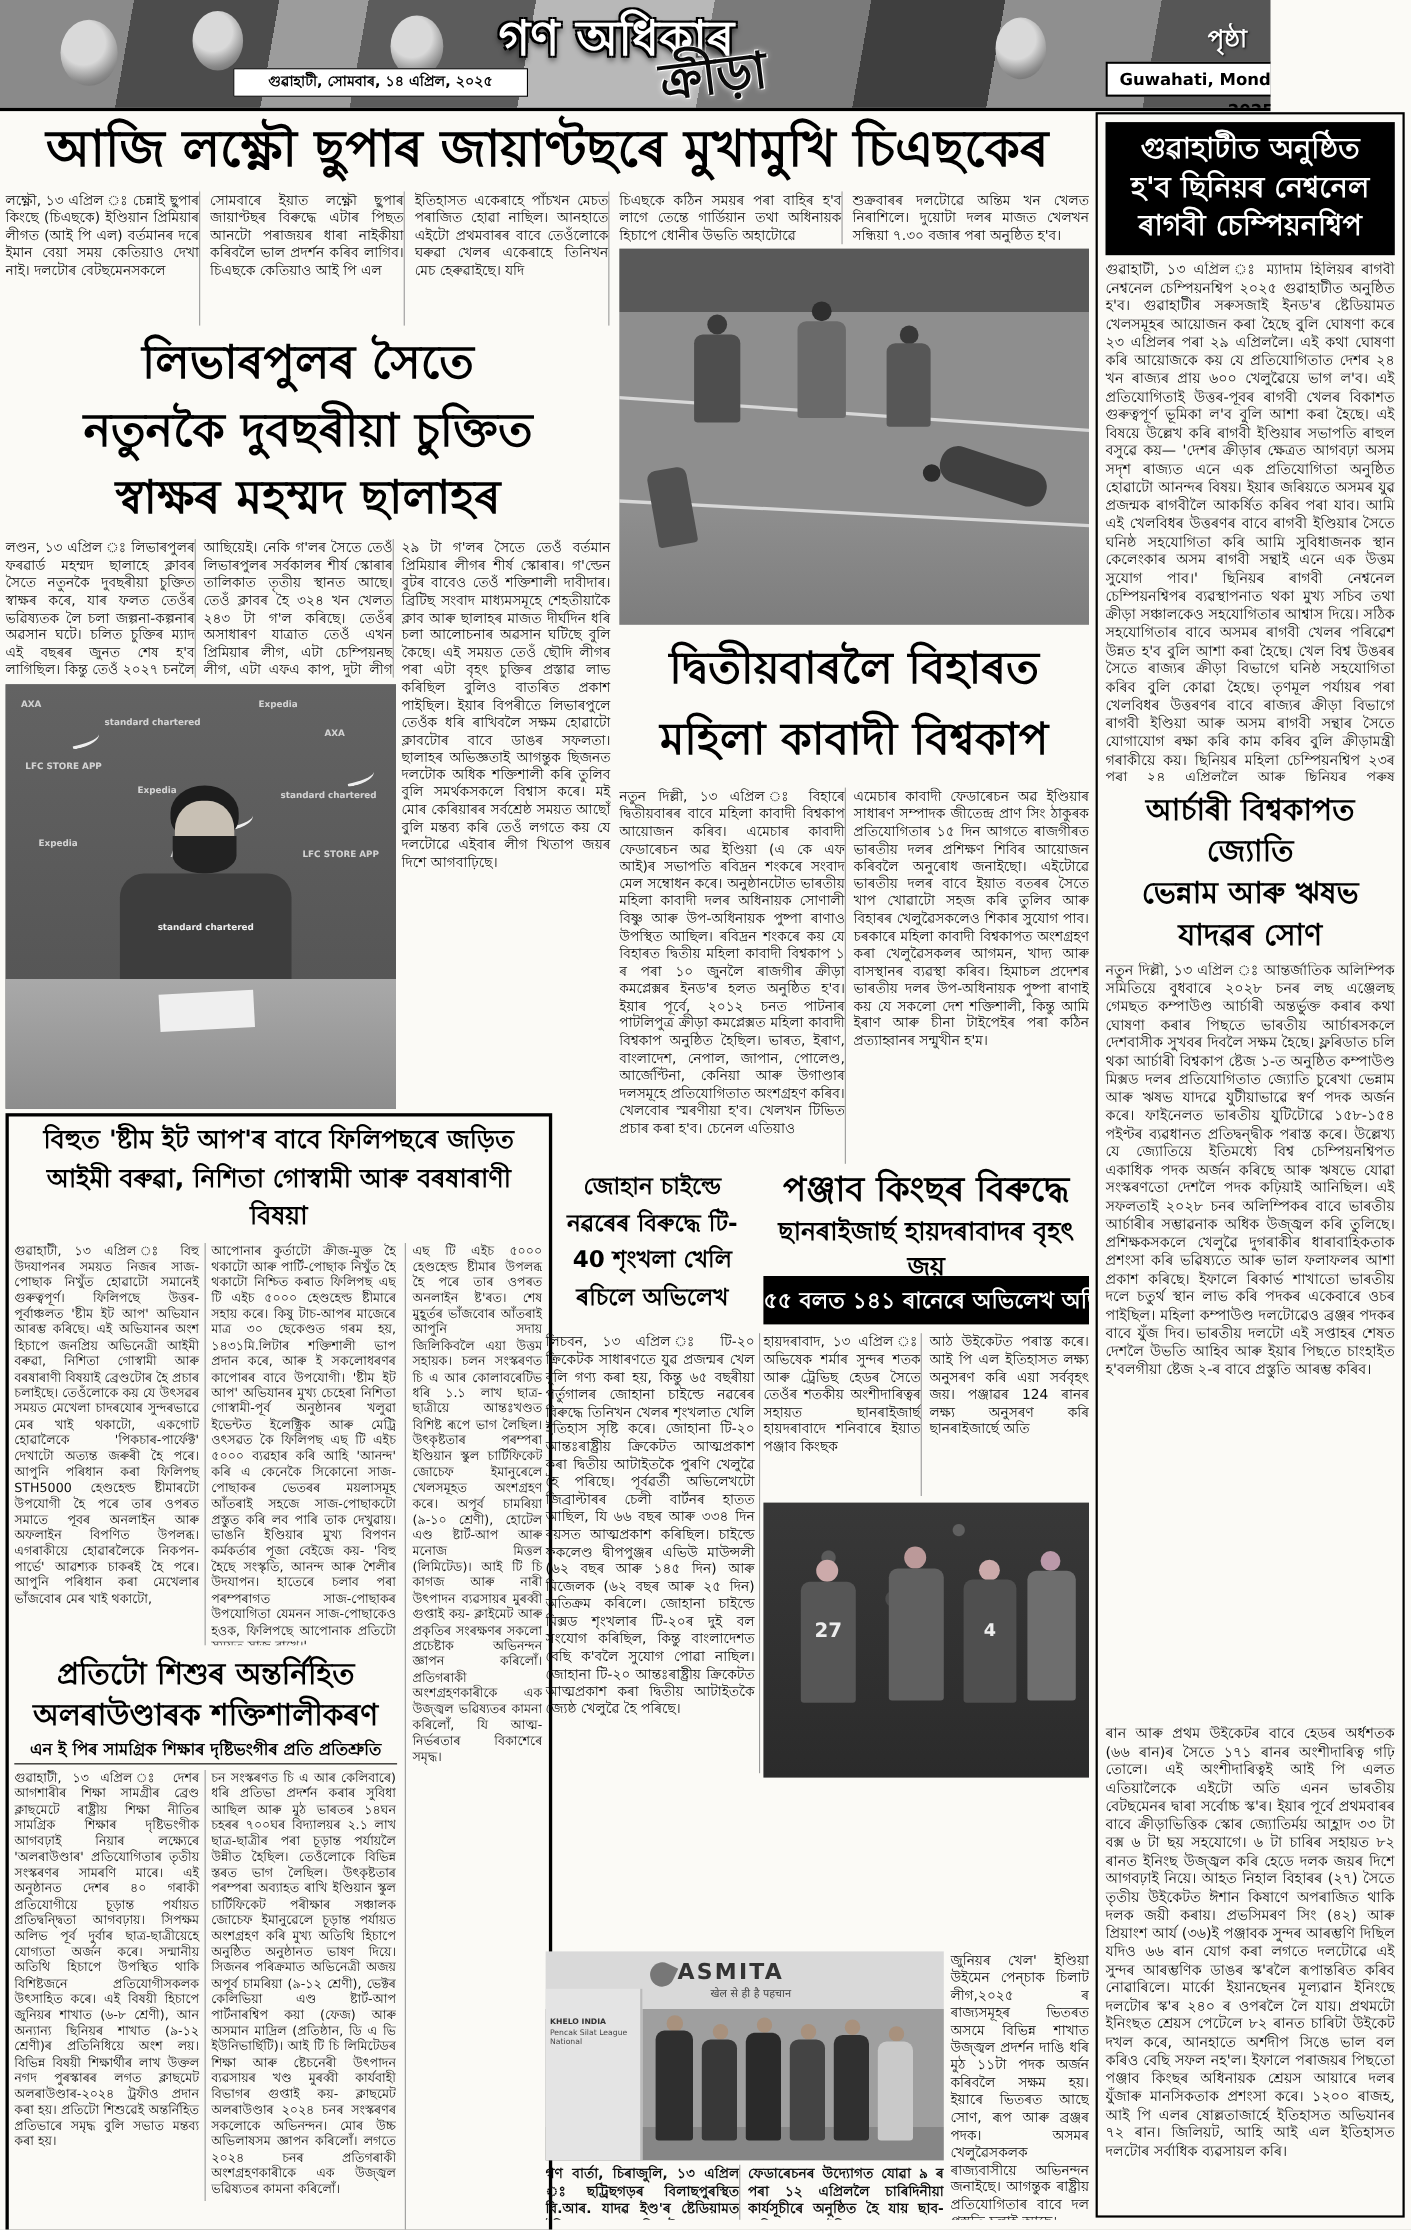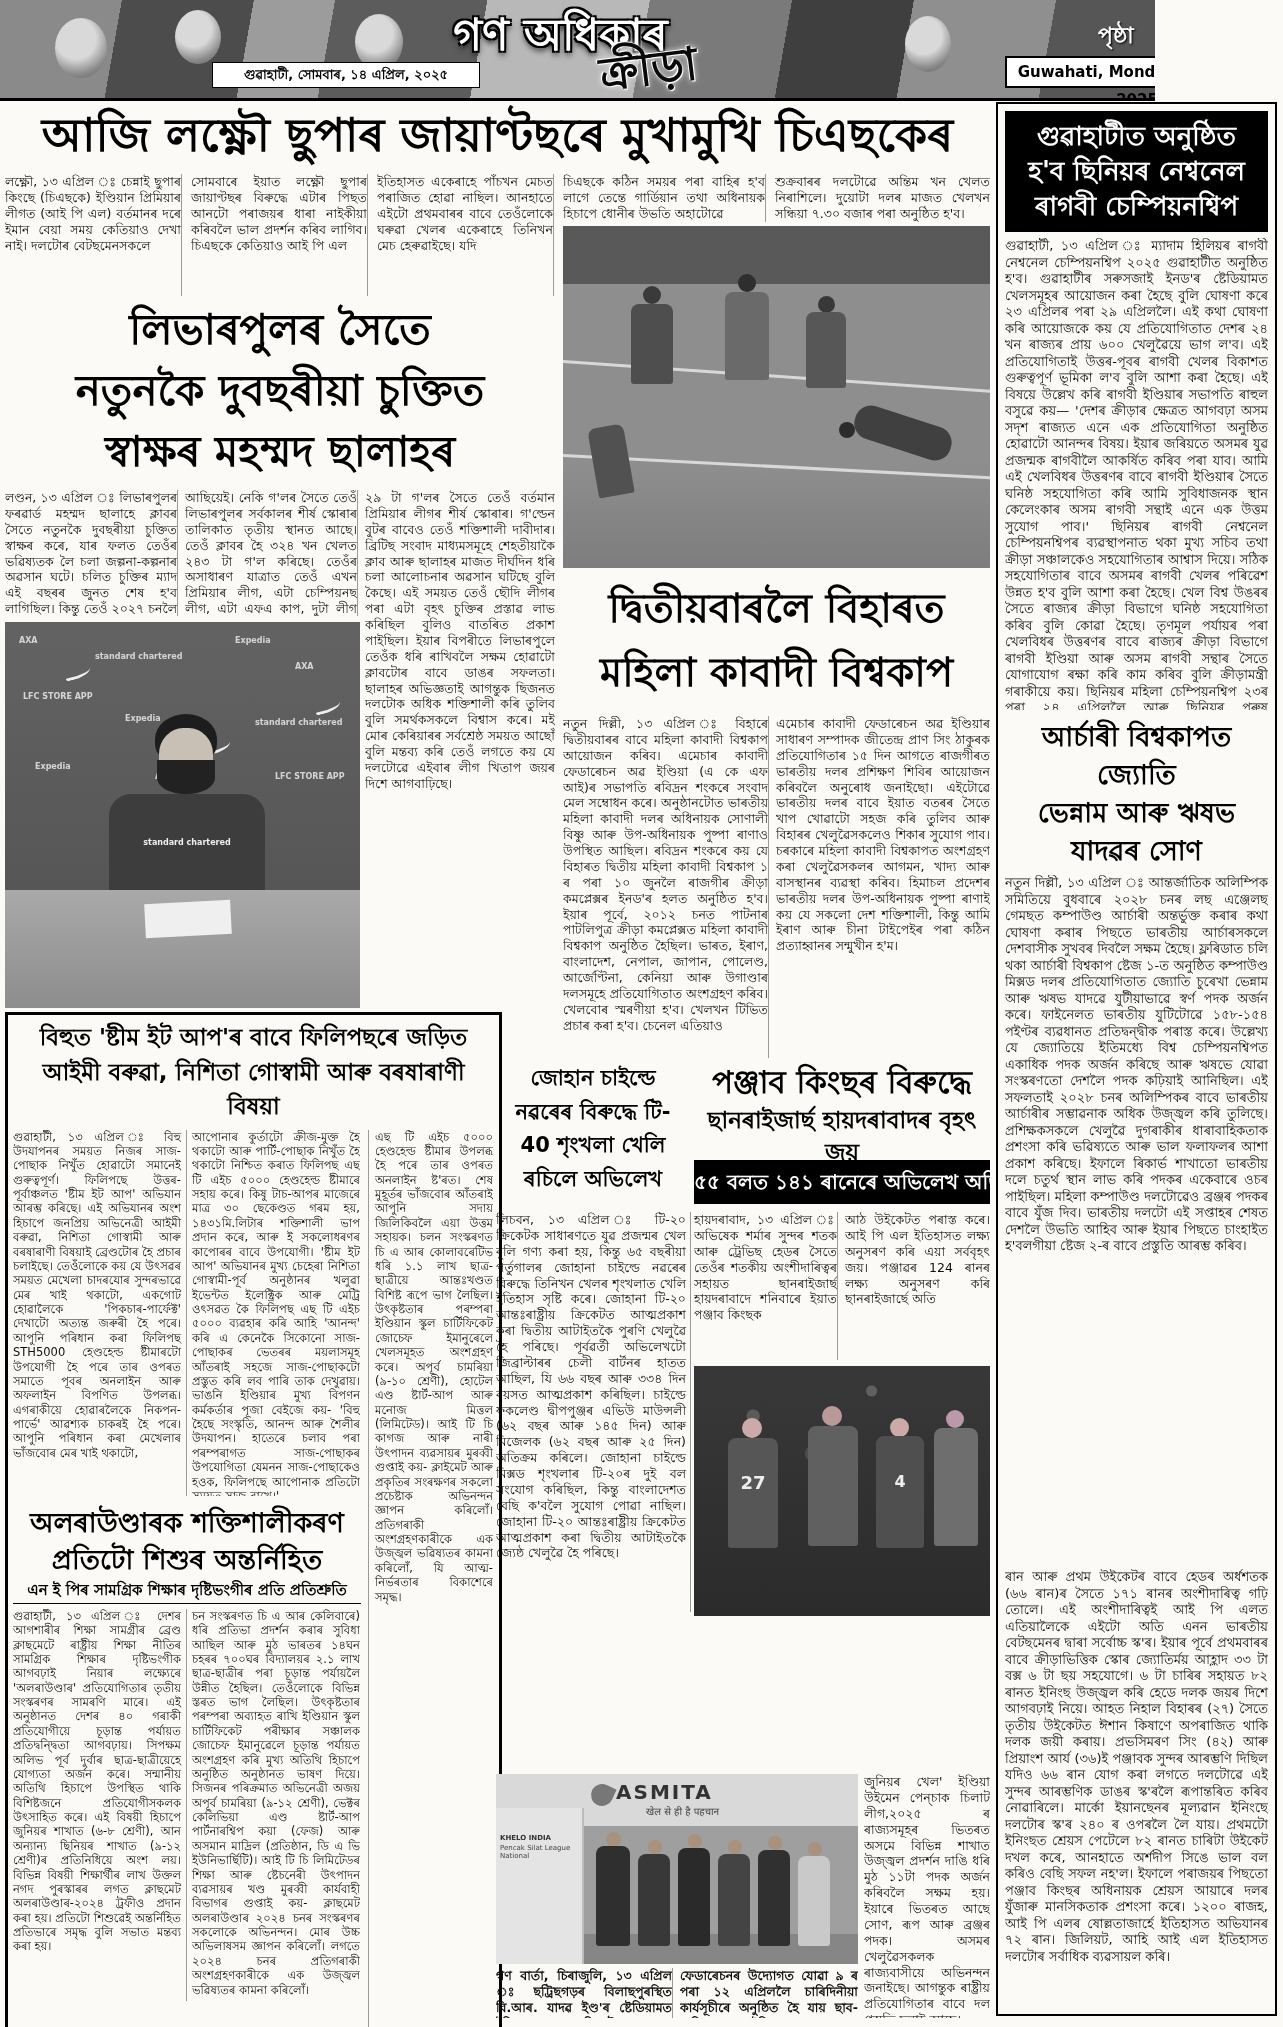--- a/index.html
+++ b/index.html
@@ -120,22 +120,22 @@
       <div>বিহুত 'ষ্টীম ইট আপ'ৰ বাবে ফিলিপছৰে জড়িত</div>
       <div>আইমী বৰুৱা, নিশিতা গোস্বামী আৰু বৰষাৰাণী বিষয়া</div>
     </div>
     <div style="display:flex;margin-top:6px;height:900px;">
       <div style="width:348px;">
         <div style="display:flex;height:366px;overflow:hidden;">
           <div class="smalltext colrule" style="width:168px;padding-right:5px;">গুৱাহাটী, ১৩ এপ্ৰিল ঃ বিহু উদযাপনৰ সময়ত নিজৰ সাজ-পোছাক নিখুঁত হোৱাটো সমানেই গুৰুত্বপূৰ্ণ। ফিলিপছে উত্তৰ-পূৰ্বাঞ্চলত 'ষ্টীম ইট আপ' অভিযান আৰম্ভ কৰিছে। এই অভিযানৰ অংশ হিচাপে জনপ্ৰিয় অভিনেত্ৰী আইমী বৰুৱা, নিশিতা গোস্বামী আৰু বৰষাৰাণী বিষয়াই ব্ৰেণ্ডটোৰ হৈ প্ৰচাৰ চলাইছে। তেওঁলোকে কয় যে উৎসৱৰ সময়ত মেখেলা চাদৰযোৰ সুন্দৰভাৱে মেৰ খাই থকাটো, একগোট হোৱালৈকে 'পিকচাৰ-পাৰ্ফেক্ট' দেখাটো অত্যন্ত জৰুৰী হৈ পৰে। আপুনি পৰিধান কৰা ফিলিপছ STH5000 হেণ্ডহেল্ড ষ্টীমাৰটো উপযোগী হৈ পৰে তাৰ ওপৰত সমাতে পূবৰ অনলাইন আৰু অফলাইন বিপণিত উপলব্ধ। এগৰাকীয়ে হোৱাৰলৈকে নিকপন-পাৰ্ভে' আৱশ্যক চাকৰই হৈ পৰে। আপুনি পৰিধান কৰা মেখেলাৰ ভাঁজবোৰ মেৰ খাই থকাটো,</div>
           <div class="smalltext" style="width:168px;padding-left:5px;">আপোনাৰ কুৰ্তাটো ক্ৰীজ-মুক্ত হৈ থকাটো আৰু পাৰ্টি-পোছাক নিখুঁত হৈ থকাটো নিশ্চিত কৰাত ফিলিপছ এছ টি এইচ ৫০০০ হেণ্ডহেল্ড ষ্টীমাৰে সহায় কৰে। কিষু টাচ-আপৰ মাজেৰে মাত্ৰ ৩০ ছেকেণ্ডত গৰম হয়, ১৪৩১মি.লিটাৰ শক্তিশালী ভাপ প্ৰদান কৰে, আৰু ই সকলোধৰণৰ কাপোৰৰ বাবে উপযোগী। 'ষ্টীম ইট আপ' অভিযানৰ মুখ্য চেহেৰা নিশিতা গোস্বামী-পূৰ্ব অনুষ্ঠানৰ খলুৱা ইভেন্টত ইলেক্ট্ৰিক আৰু মেট্ৰি ওৎসৱত কৈ ফিলিপছ এছ টি এইচ ৫০০০ ব্যৱহাৰ কৰি আহি 'আনন্দ' কৰি এ কেনেকৈ সিকোনো সাজ-পোছাকৰ ভেতৰৰ ময়লাসমূহ আঁতৰাই সহজে সাজ-পোছাকটো প্ৰস্তুত কৰি লব পাৰি তাক দেখুৱায়। ভাঙনি ইণ্ডিয়াৰ মুখ্য বিপণন কৰ্মকৰ্তাৰ পূজা বেইজে কয়- 'বিহু হৈছে সংস্কৃতি, আনন্দ আৰু শৈলীৰ উদযাপন। হাতেৰে চলাব পৰা পৰম্পৰাগত সাজ-পোছাকৰ উপযোগিতা যেমনন সাজ-পোছাকেও হওক, ফিলিপছে আপোনাক প্ৰতিটো সময়ত সাজু ৰাখে।'</div>
         </div>
         <div class="headline" style="font-size:27px;line-height:1.4;margin-top:8px;">
+          <div>প্ৰতিটো শিশুৰ অন্তৰ্নিহিত</div>
           <div>অলৰাউণ্ডাৰক শক্তিশালীকৰণ</div>
-          <div>প্ৰতিটো শিশুৰ অন্তৰ্নিহিত</div>
         </div>
         <div class="headline" style="font-size:15px;border-bottom:1px solid #000;padding-bottom:3px;margin-top:3px;">এন ই পিৰ সামগ্ৰিক শিক্ষাৰ দৃষ্টিভংগীৰ প্ৰতি প্ৰতিশ্ৰুতি</div>
         <div style="display:flex;height:392px;overflow:hidden;margin-top:5px;">
           <div class="smalltext colrule" style="width:168px;padding-right:5px;">গুৱাহাটী, ১৩ এপ্ৰিল ঃ দেশৰ আগশাৰীৰ শিক্ষা সামগ্ৰীৰ ব্ৰেণ্ড ক্লাছমেটে ৰাষ্ট্ৰীয় শিক্ষা নীতিৰ সামগ্ৰিক শিক্ষাৰ দৃষ্টিভংগীক আগবঢ়াই নিয়াৰ লক্ষ্যেৰে 'অলৰাউণ্ডাৰ' প্ৰতিযোগিতাৰ তৃতীয় সংস্কৰণৰ সামৰণি মাৰে। এই অনুষ্ঠানত দেশৰ ৪০ গৰাকী প্ৰতিযোগীয়ে চূড়ান্ত পৰ্যায়ত প্ৰতিদ্বন্দ্বিতা আগবঢ়ায়। সিপক্ষম অলিভ পূৰ্ব দুৰ্বাৰ ছাত্ৰ-ছাত্ৰীয়েহে যোগ্যতা অৰ্জন কৰে। সন্মানীয় অতিথি হিচাপে উপস্থিত থাকি বিশিষ্টজনে প্ৰতিযোগীসকলক উৎসাহিত কৰে। এই বিষয়ী হিচাপে জুনিয়ৰ শাখাত (৬-৮ শ্ৰেণী), আন অন্যান্য ছিনিয়ৰ শাখাত (৯-১২ শ্ৰেণী)ৰ প্ৰতিনিধিয়ে অংশ লয়। বিভিন্ন বিষয়ী শিক্ষাৰ্থীৰ লাখ উক্তল নগদ পুৰস্কাৰৰ লগত ক্লাছমেট অলৰাউণ্ডাৰ-২০২৪ ট্ৰফীও প্ৰদান কৰা হয়। প্ৰতিটো শিশুৱেই অন্তৰ্নিহিত প্ৰতিভাৰে সমৃদ্ধ বুলি সভাত মন্তব্য কৰা হয়।</div>
           <div class="smalltext" style="width:168px;padding-left:5px;">চন সংস্কৰণত চি এ আৰ কেলিবাৰে) ধৰি প্ৰতিভা প্ৰদৰ্শন কৰাৰ সুবিধা আছিল আৰু মুঠ ভাৰতৰ ১৪ঘন চহৰৰ ৭০০ঘৰ বিদ্যালয়ৰ ২.১ লাখ ছাত্ৰ-ছাত্ৰীৰ পৰা চূড়ান্ত পৰ্যায়লৈ উন্নীত হৈছিল। তেওঁলোকে বিভিন্ন স্তৰত ভাগ লৈছিল। উৎকৃষ্টতাৰ পৰম্পৰা অব্যাহত ৰাখি ইণ্ডিয়ান স্কুল চাৰ্টিফিকেট পৰীক্ষাৰ সঞ্চালক জোচেফ ইমানুৱেলে চূড়ান্ত পৰ্যায়ত অংশগ্ৰহণ কৰি মুখ্য অতিথি হিচাপে অনুষ্ঠিত অনুষ্ঠানত ভাষণ দিয়ে। সিজনৰ পৰিক্ৰমাত অভিনেত্ৰী অজয় অপূৰ্ব চামৰিয়া (৯-১২ শ্ৰেণী), ভেক্টৰ কেলিভিয়া এণ্ড ষ্টাৰ্ট-আপ পাৰ্টনাৰশ্বিপ কয়া (ফেজ) আৰু অসমান মাদ্ৰিল (প্ৰতিষ্ঠান, ডি এ ভি ইউনিভাৰ্ছিটি)। আই টি চি লিমিটেডৰ শিক্ষা আৰু ষ্টেচনেৰী উৎপাদন ব্যৱসায়ৰ খণ্ড মুৰব্বী কাৰ্যবাহী বিভাগৰ গুপ্তাই কয়- ক্লাছমেট অলৰাউণ্ডাৰ ২০২৪ চনৰ সংস্কৰণৰ সকলোকে অভিনন্দন। মোৰ উচ্চ অভিলাষসম জ্ঞাপন কৰিলোঁ। লগতে ২০২৪ চনৰ প্ৰতিগৰাকী অংশগ্ৰহণকাৰীকে এক উজ্জ্বল ভৱিষ্যতৰ কামনা কৰিলোঁ।</div>
         </div>
       </div>
       <div class="smalltext" style="width:118px;margin-left:7px;border-left:1px solid #9a9a9a;padding-left:6px;height:900px;">এছ টি এইচ ৫০০০ হেণ্ডহেল্ড ষ্টীমাৰ উপলব্ধ হৈ পৰে তাৰ ওপৰত অনলাইন ষ্ট'ৰত। শেষ মুহূৰ্তৰ ভাঁজবোৰ আঁতৰাই আপুনি সদায় জিলিকিবলৈ এয়া উত্তম সহায়ক। চলন সংস্কৰণত চি এ আৰ কোলাবৰেটিভ ধৰি ১.১ লাখ ছাত্ৰ-ছাত্ৰীয়ে আন্তঃখণ্ডত বিশিষ্ট ৰূপে ভাগ লৈছিল। উৎকৃষ্টতাৰ পৰম্পৰা ইণ্ডিয়ান স্কুল চাৰ্টিফিকেট জোচেফ ইমানুৰেলে খেলসমূহত অংশগ্ৰহণ কৰে। অপূৰ্ব চামৰিয়া (৯-১০ শ্ৰেণী), হোটেল এণ্ড ষ্টাৰ্ট-আপ আৰু মনোজ মিত্তল (লিমিটেড)। আই টি চি কাগজ আৰু নাৰী উৎপাদন ব্যৱসায়ৰ মুৰব্বী গুপ্তাই কয়- ক্লাইমেট আৰু প্ৰকৃতিৰ সংৰক্ষণৰ সকলো প্ৰচেষ্টাক অভিনন্দন জ্ঞাপন কৰিলোঁ। প্ৰতিগৰাকী অংশগ্ৰহণকাৰীকে এক উজ্জ্বল ভৱিষ্যতৰ কামনা কৰিলোঁ, যি আত্ম-নিৰ্ভৰতাৰ বিকাশেৰে সমৃদ্ধ।</div>
     </div>
   </div>

